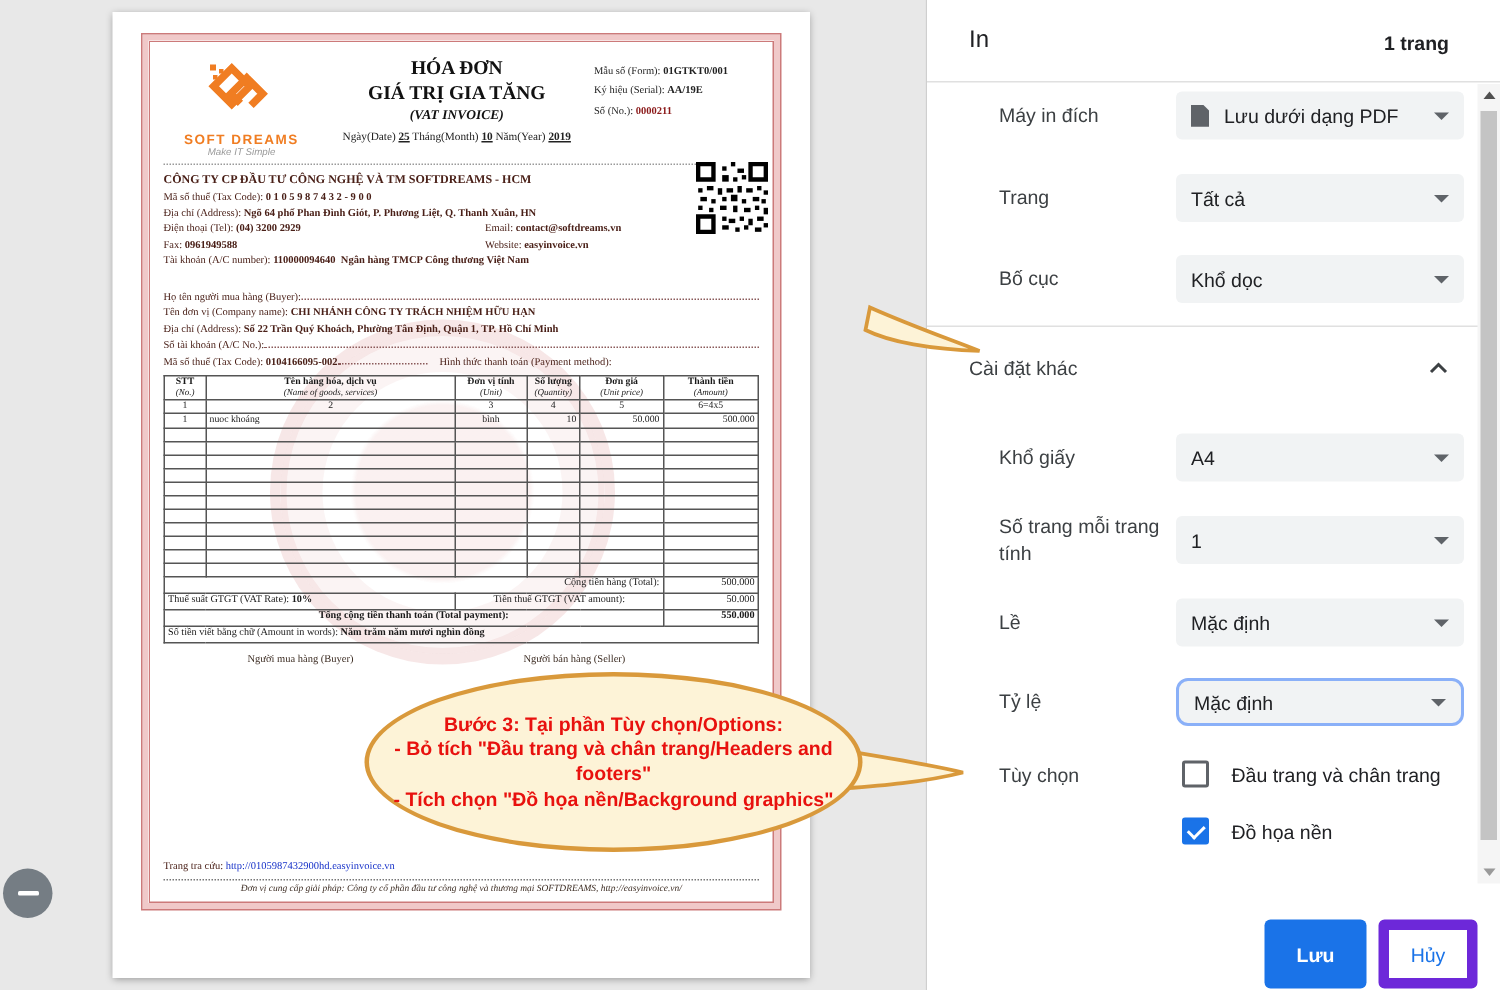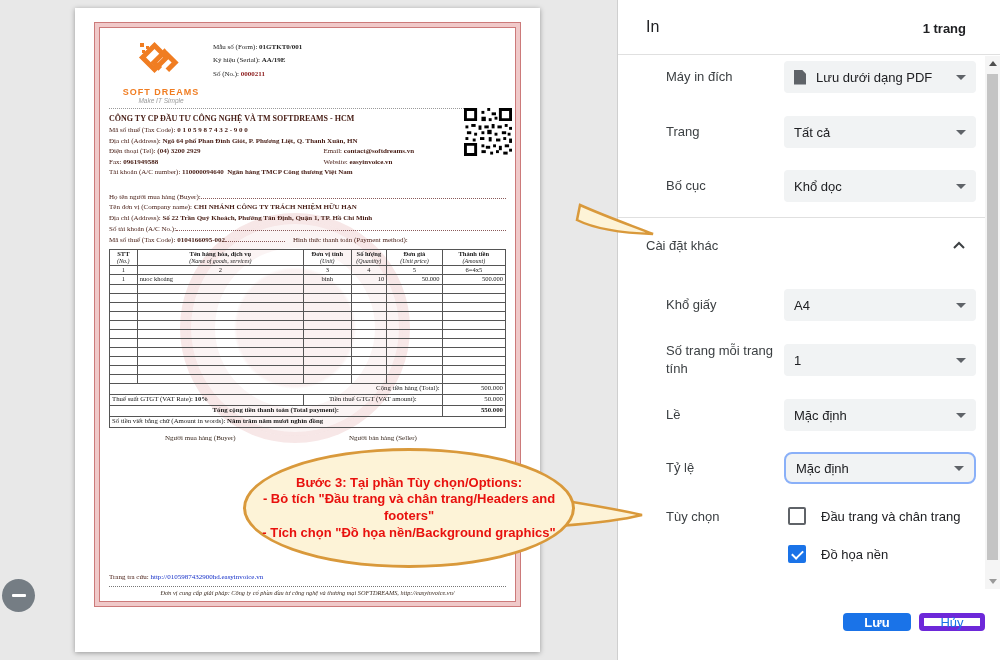--- a/index.html
+++ b/index.html
@@ -108,24 +108,24 @@
     border:solid #fff; border-width:0 2px 2px 0; transform:rotate(45deg); }
   .cblabel { position:absolute; font-size:13px; color:#202124; line-height:20px; cursor:pointer; }
 
   .scrollbar { position:absolute; right:0; top:56px; width:15px; height:533px; background:#f5f5f5; }
   .sb-up, .sb-down { position:absolute; left:0; width:15px; height:15px; display:flex; align-items:center; justify-content:center; cursor:pointer; }
   .sb-up { top:0; } .sb-down { bottom:0; }
   .sb-up::after { content:""; border-left:4px solid transparent; border-right:4px solid transparent; border-bottom:5px solid #505050; }
   .sb-down::after { content:""; border-left:4px solid transparent; border-right:4px solid transparent; border-top:5px solid #9a9a9a; }
   .sb-thumb { position:absolute; left:2px; top:18px; width:11px; height:486px; background:#c4c4c4; cursor:pointer; }
 
-  .btn { position:absolute; top:613px; height:18px; border-radius:4px; font-size:13px; font-weight:bold;
+  .btn { position:absolute; top:613px; height:46px; border-radius:4px; font-size:13px; font-weight:bold;
     display:flex; align-items:center; justify-content:center; cursor:pointer; }
   .btn-save { left:225px; width:68px; background:#1a73e8; color:#fff; }
-  .btn-cancel { left:301px; width:66px; background:#fff; color:#1a73e8; border:5px solid #6d28d9; font-weight:normal; }
+  .btn-cancel { left:301px; width:66px; background:#fff; color:#1a73e8; border:7px solid #6d28d9; font-weight:normal; }
 </style>
 </head>
 <body>
 
 <div class="stage">
 
   <div class="preview-pane">
     <div class="page">
       <div class="watermark"></div>
 
@@ -138,20 +138,30 @@
                 <rect x="25" y="16" width="15" height="15" transform="rotate(45 32.5 23.5)" stroke-dasharray="26 10"></rect>
               </g>
               <g fill="#f07d22">
                 <rect x="8" y="4" width="4" height="4"></rect>
                   <rect x="14" y="7" width="3" height="3"></rect>
                   <rect x="10" y="11" width="3" height="3"></rect>
               </g>
             </svg>
             <div class="logo-name">SOFT DREAMS</div>
             <div class="logo-tag">Make IT Simple</div>
+          </div>
+          <div class="inv-titles">
+            <div class="t1">HÓA ĐƠN</div>
+            <div class="t2">GIÁ TRỊ GIA TĂNG</div>
+            <div class="t3">(VAT INVOICE)</div>
+            <div class="dateline">
+              <span>Ngày(Date)</span> <b>25</b>
+              <span>Tháng(Month)</span> <b>10</b>
+              <span>Năm(Year)</span> <b>2019</b>
+            </div>
           </div>
           <div class="inv-form">
             <div><span>Mẫu số (Form):</span> <b>01GTKT0/001</b></div>
             <div><span>Ký hiệu (Serial):</span> <b>AA/19E</b></div>
             <div><span>Số (No.):</span> <b class="red">0000211</b></div>
           </div>
         </div>
 
         <div class="hdr-rule"></div>
 

